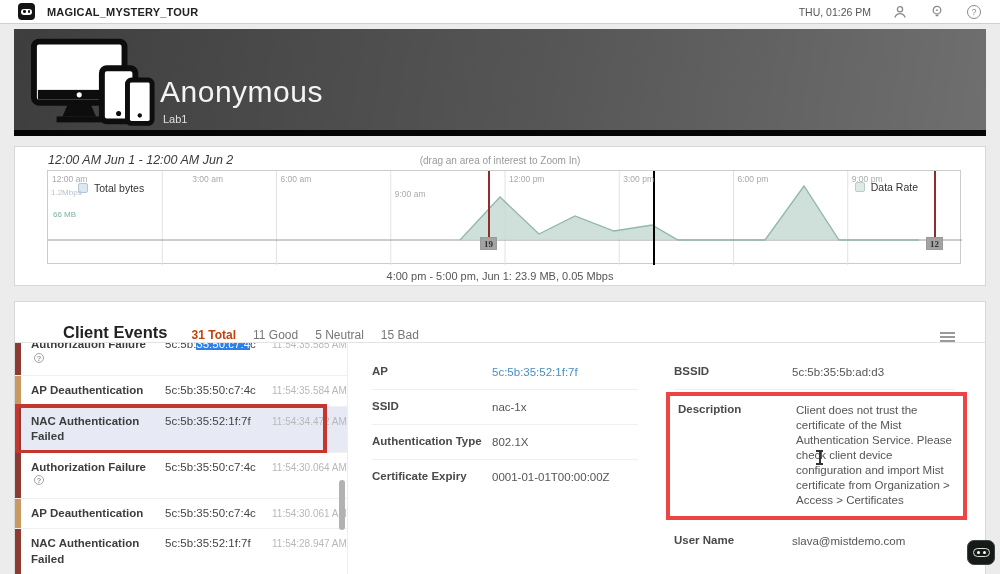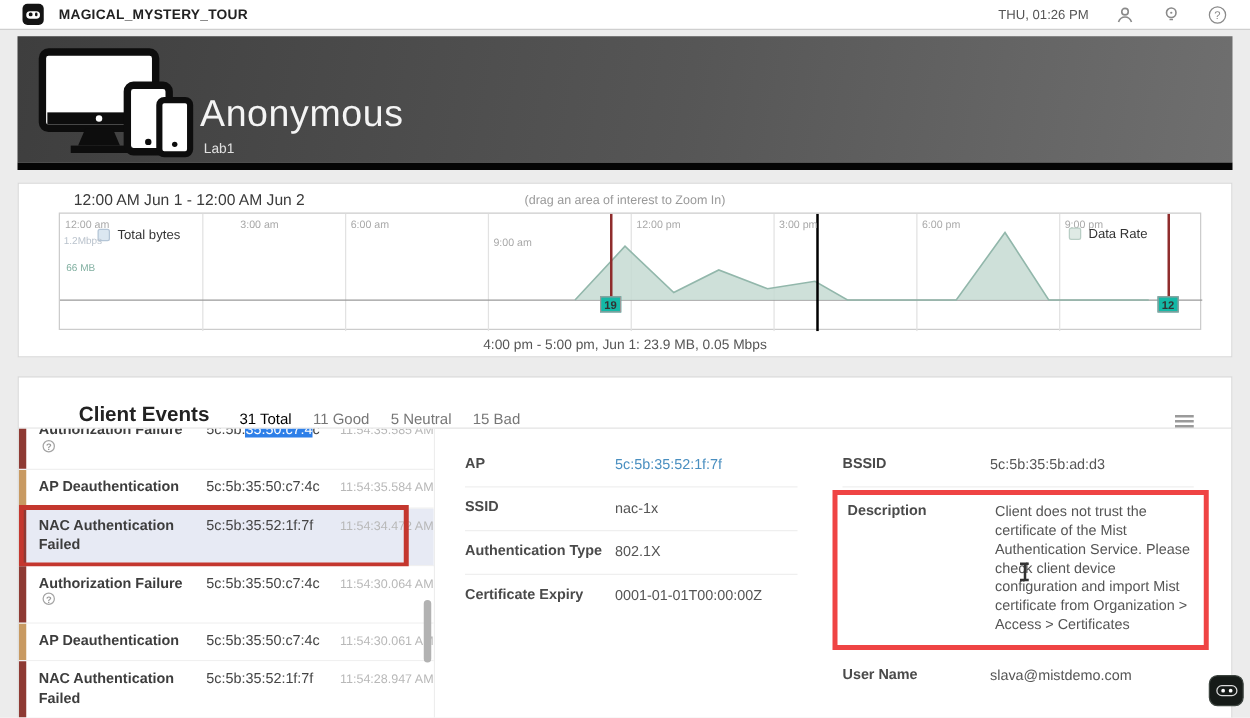--- a/index.html
+++ b/index.html
@@ -26,51 +26,51 @@
           background:linear-gradient(100deg,#3e3e3e 0%,#565656 55%,#6f6f6f 100%);
           border-bottom:6px solid #050505; }
   .hero-icon { position:absolute; left:16px; top:8px; }
   .hero-title { position:absolute; left:146px; top:46px; font-size:30px; font-weight:300;
                 color:#f4f4f4; letter-spacing:.5px; }
   .hero-sub { position:absolute; left:149px; top:84px; font-size:11px; color:#e0e0e0; }
 
   
   .chart-card { position:relative; margin:10px 14px 0; height:140px; background:#fff;
                 border:1px solid #d8d8d8; }
-  .range-label { position:absolute; left:44px; top:6px; font-size:12.5px; color:#3a3a3a; }
+  .range-label { position:absolute; left:33px; top:6px; font-size:12.5px; color:#3a3a3a;font-style:italic; }
   .chart-hint { position:absolute; left:0; right:0; top:8px; text-align:center; font-size:10px; color:#999; }
   .chart-box { position:absolute; left:32px; top:23px; width:914px; height:94px;
                border:1px solid #ccc; background:#fff; }
   .chart-box svg { position:absolute; left:0; top:0; }
   .tick { position:absolute; top:3px; font-size:8.5px; color:#a9a9a9; white-space:nowrap; }
   .legend { position:absolute; display:flex; align-items:center; gap:6px; font-size:10.5px; color:#333; }
   .legend-left { left:30px; top:11px; }
   .legend-right { right:42px; top:10px; }
   .lg-box { width:10px; height:10px; border-radius:2px; }
   .lg-bytes { background:#dbe7f1; border:1px solid #b4c5d6; }
   .lg-rate { background:#dfeae5; border:1px solid #b9cec5; }
   .ylab { position:absolute; font-size:8px; }
   .ylab1 { left:3px; top:17px; color:#b9c2cc; }
   .ylab2 { left:5px; top:39px; color:#7fae9f; }
-  .marker { position:absolute; top:66px; width:17px; height:13px; background:#14b8a6;
+  .marker { position:absolute; top:66px; width:17px; height:13px; background:#a3a3a3;
             border:1px solid #9a9a9a; font-size:9px; color:#333; font-weight:700;
-            display:flex; align-items:center; justify-content:center; }
+            display:flex; align-items:center; justify-content:center;font-family:Liberation Serif, serif; }
   .marker-19 { left:432px; }
   .marker-12 { left:878px; }
   .chart-caption { position:absolute; bottom:3px; left:0; right:0; text-align:center;
                    font-size:11px; color:#555; }
 
   
   .events-card { position:relative; margin:15px 14px 0; height:300px; background:#fff;
                  border:1px solid #d8d8d8; overflow:hidden; }
   .ev-header { height:41px; display:flex; align-items:flex-end; padding:0 30px 0 48px;
                border-bottom:1px solid #e3e3e3; }
   .ev-title { font-size:16.5px; font-weight:700; color:#222; }
   .counts { margin-left:24px; display:flex; gap:17px; font-size:12px; color:#777; align-items:center; }
-  .count.strong { color:#000000; font-weight:400; }
+  .count.strong { color:#c2410c; font-weight:700; }
   .filter-btn { margin-left:auto; display:flex; flex-direction:column; gap:2.5px; cursor:pointer; }
   .filter-btn i { display:block; width:15px; height:1.6px; background:#9a9a9a; }
 
   .ev-body { display:flex; height:259px; }
   .list-wrap { width:332px; position:relative; overflow:hidden; }
   .event-row { position:relative; display:grid; grid-template-columns:124px 97px 1fr;
                gap:0 10px; padding:7px 4px 7px 16px; border-bottom:1px solid #f0f0f0;
                background:#fff; align-items:start; cursor:pointer; }
   .event-row:first-child { margin-top:-13px; }
   .sev-strip { position:absolute; left:0; top:0; bottom:0; width:6px; }

